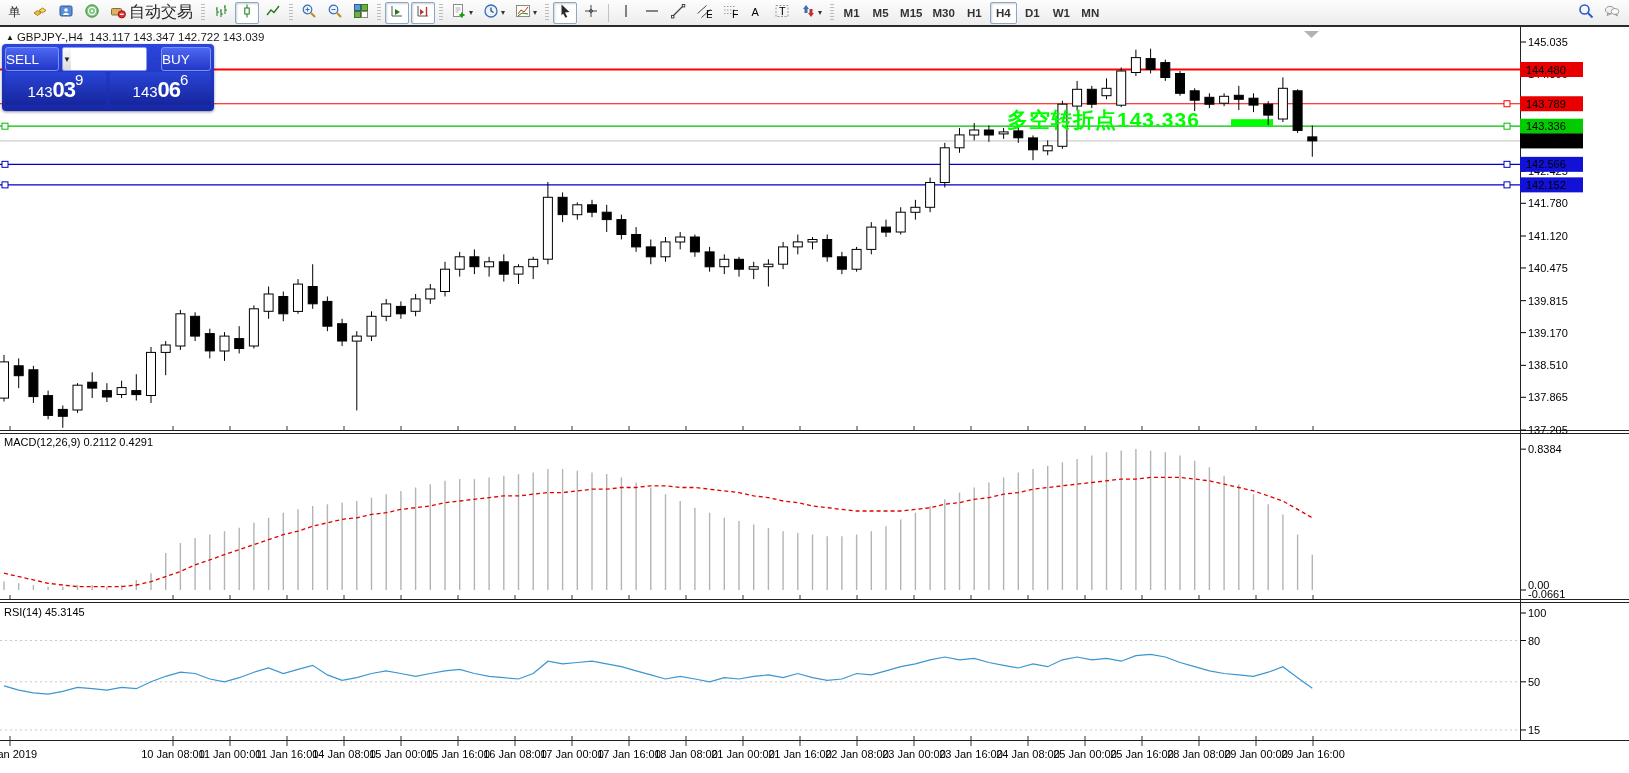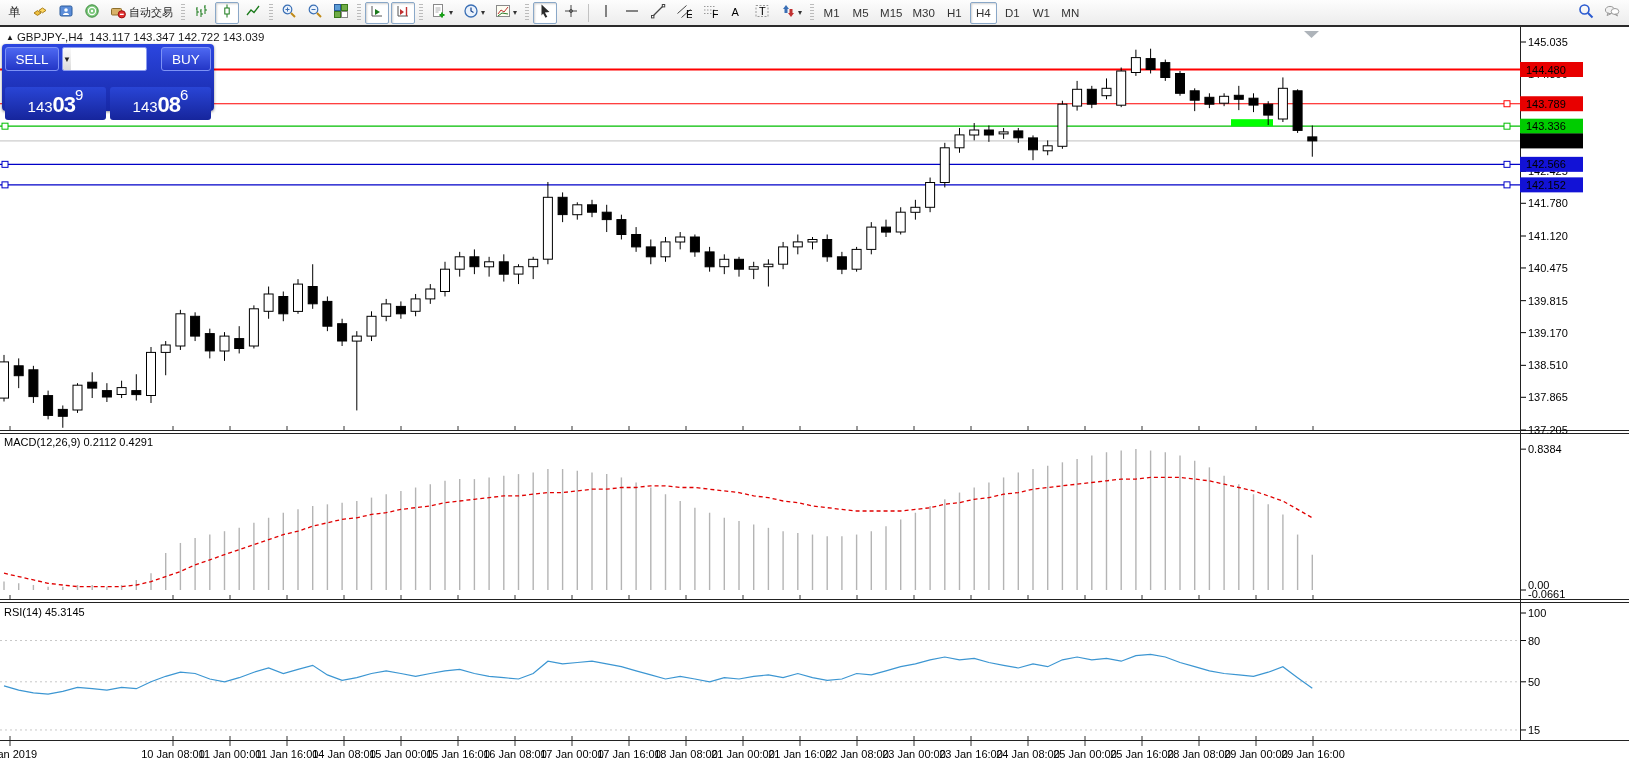--- a/index.html
+++ b/index.html
@@ -5,40 +5,40 @@
 *{box-sizing:border-box;margin:0;padding:0}
 body{width:1629px;height:773px;overflow:hidden;background:#fff;font-family:"Liberation Sans",sans-serif}
 #app{position:relative;width:1629px;height:773px;background:#fff}
 
 #toolbar{position:absolute;left:0;top:0;width:1629px;height:27px;display:flex;align-items:center;
   background:linear-gradient(#fdfdfd,#ececec);border-bottom:2px solid #2a2a2a;padding:0 4px 0 2px}
 .tbtn{display:inline-flex;align-items:center;justify-content:center;height:22px;min-width:23px;
   padding:0 3px;margin:0 1px;border:1px solid transparent;border-radius:2px;font-size:12px;color:#222;cursor:default}
 .tbtn.active{background:#fff;border:1px solid #8aa8c8;box-shadow:inset 1px 1px 2px rgba(0,0,0,.18)}
 .tbtn svg{width:16px;height:16px}
-.tbtn .lbl{margin-left:3px;font-size:11px}
+.tbtn .lbl{margin-left:3px;font-size:16px}
 .caret{font-size:8px;color:#333;margin-left:2px}
 .sep{width:1px;height:18px;background:#c2c2c2;margin:0 4px}
 .grip{width:4px;height:18px;margin:0 3px;background:repeating-linear-gradient(#b5b5b5 0 1px,transparent 1px 3px);opacity:.9}
-.tf{font-size:11.5px;color:#333;min-width:27px;font-weight:400}
+.tf{font-size:11.5px;color:#333;min-width:27px;font-weight:700}
 #rightIcons{margin-left:auto;display:flex;align-items:center}
 
 #symbol-header{position:absolute;left:6px;top:31px;font-size:11.5px;font-weight:400;color:#1a1a1a;z-index:6}
 #symbol-header .tri{font-size:8px;position:relative;top:-1px;margin-right:3px}
 #trade-panel{position:absolute;left:2px;top:44px;width:212px;height:67px;z-index:7;
   background:linear-gradient(#2b46e0,#1728a6);border-radius:4px;box-shadow:0 1px 3px rgba(0,0,0,.45);padding:3px}
 .tp-top{display:flex;height:24px}
-.tp-btn{height:24px;display:flex;align-items:center;justify-content:center;color:#fff;font-size:13.5px;font-weight:400;
+.tp-btn{height:24px;display:flex;align-items:center;color:#fff;font-size:13.5px;font-weight:400;
   background:linear-gradient(#4d68f2,#2336c6);border:1px solid #7d92f5;border-radius:3px;cursor:pointer}
 #sell-btn{width:54px}
 #buy-btn{width:50px;margin-left:11px}
 .vol-group{display:flex;flex:1;margin:0 3px;border-radius:2px;overflow:hidden;border:1px solid #8c9cf0}
 .vol-arrow{width:16px;background:linear-gradient(#fafafa,#dcdcdc);color:#222;font-size:8px;display:flex;align-items:center;justify-content:center;cursor:pointer}
 #vol-input{flex:1;border:none;outline:none;text-align:right;padding-right:6px;font-size:13px;font-weight:700;color:#000;font-family:"Liberation Sans",sans-serif}
-.tp-bottom{display:flex;margin-top:16px;height:33px}
+.tp-bottom{display:flex;margin-top:1px;height:33px}
 .px-box{flex:1;display:flex;align-items:flex-end;justify-content:center;color:#fff;
   background:linear-gradient(#2945d6,#16259c);border-radius:3px}
 .px-box+.px-box{margin-left:4px}
 .px-sm{font-size:15px;line-height:26px}
 .px-big{font-size:22px;font-weight:700;line-height:31px;letter-spacing:-1px}
 .px-sup{font-size:15px;line-height:13px;align-self:flex-start;margin-top:1px}
 #annotation{position:absolute;left:1007px;top:106px;z-index:5;font-size:21px;font-weight:700;letter-spacing:1px}
 svg text{font-family:"Liberation Sans",sans-serif;font-size:11px;fill:#000}
 #chart-svg{position:absolute;left:0;top:27px}
 </style>
@@ -747,20 +747,21 @@
         </div>
     </div>
     <div class="tp-bottom">
       <div class="px-box">
         <span class="px-sm">143</span>
           <span class="px-big">03</span>
           <span class="px-sup">9</span>
       </div>
       <div class="px-box">
         <span class="px-sm">143</span>
-          <span class="px-big">08</span>
+          <span class="px-big">06</span>
           <span class="px-sup">6</span>
       </div>
     </div>
   </div>
 
+  <div id="annotation" style="color: rgb(0, 255, 0);">多空转折点143.336</div>
 
 </div>
 
 </body></html>

